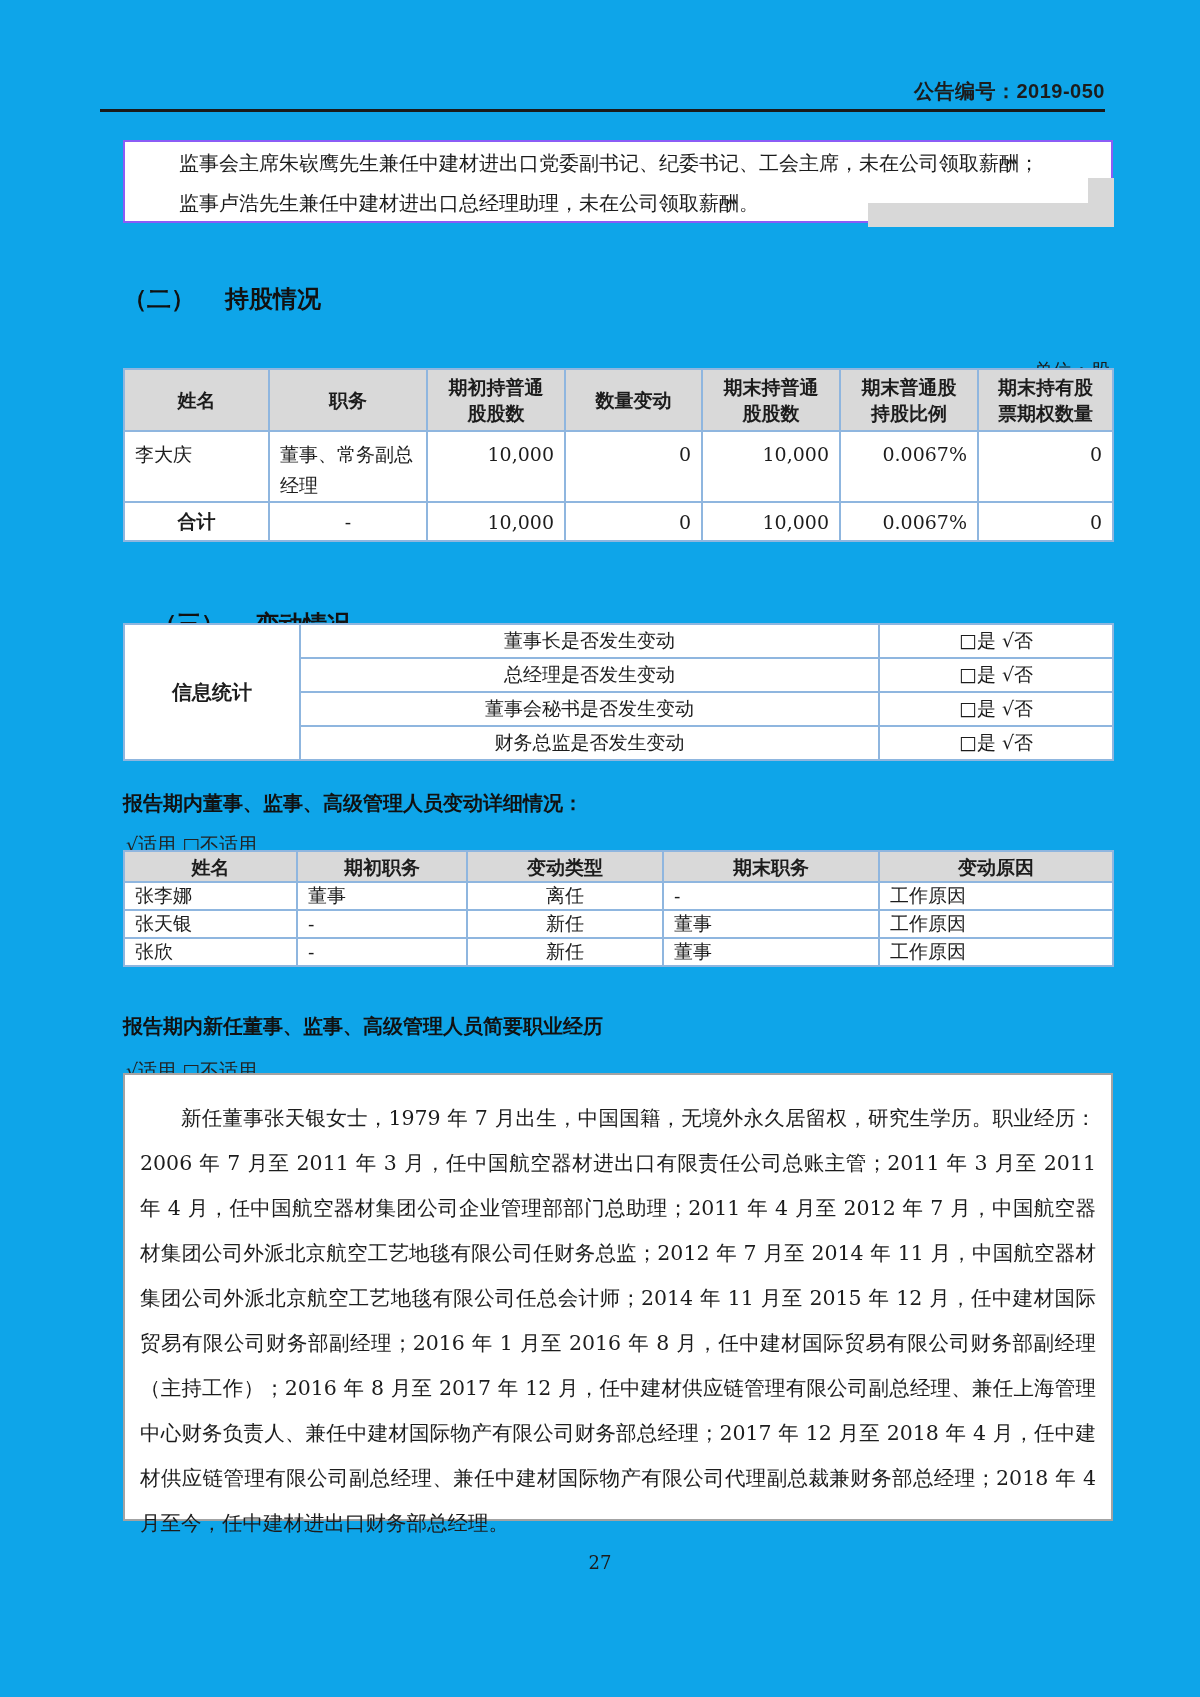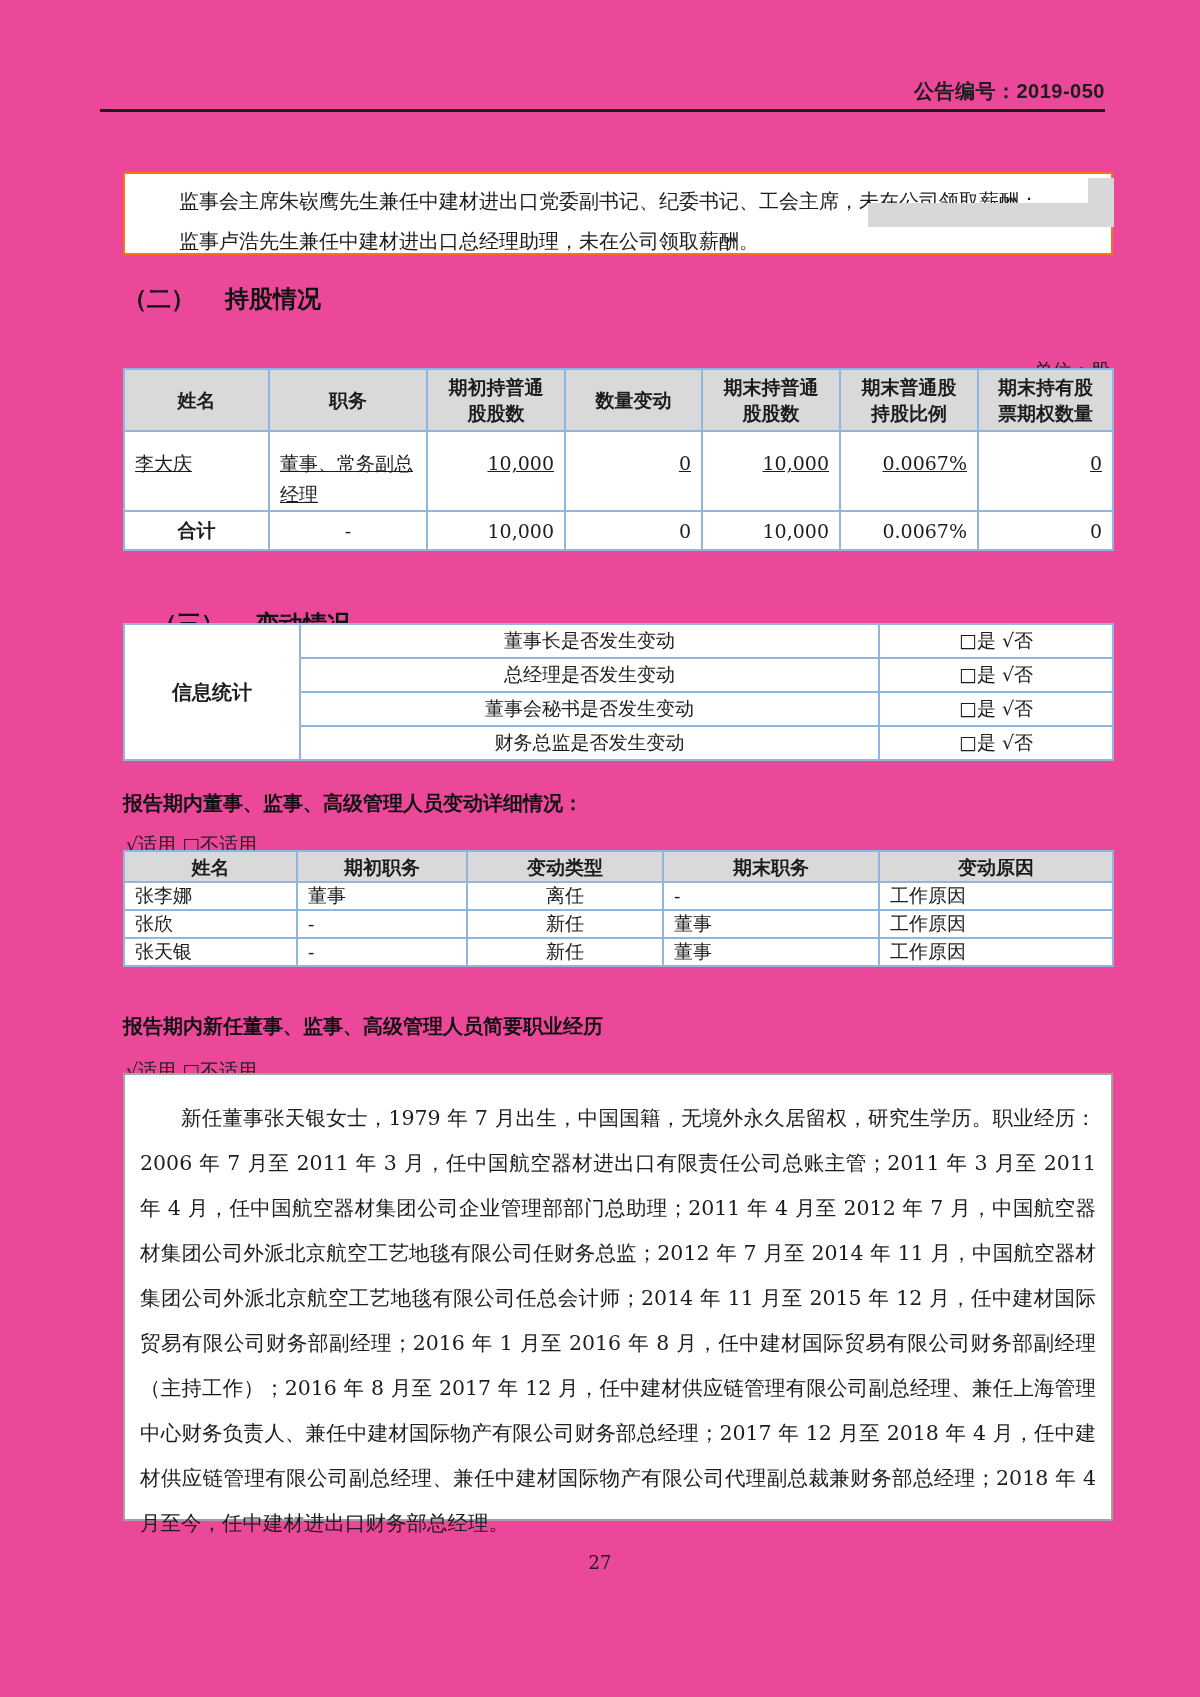--- a/index.html
+++ b/index.html
@@ -1,20 +1,20 @@
 <!DOCTYPE html>
 <html><head>
 <meta charset="utf-8">
 <style>
   html,body{margin:0;padding:0;background:#e8e8e8;}
   .page{
     position:relative;
     width:1200px;height:1697px;
     margin:0 auto;
-    background:#ec4899;
+    background:#0ea5e9;
     font-family:"DejaVu Serif","Liberation Serif",serif;
     color:#1c1c1c;
     overflow:hidden;
   }
   
   .doc-num{
     position:absolute;top:78px;right:95px;
     font-family:"Liberation Sans","DejaVu Sans",sans-serif;
     font-weight:600;font-size:20px;letter-spacing:.5px;
   }
@@ -22,22 +22,22 @@
     position:absolute;top:109px;left:100px;width:1005px;height:3px;
     background:#1a1a1a;
   }
   
   .artifact{position:absolute;background:#d8d8d8;z-index:3;}
   .artifact.a1{left:868px;top:203px;width:246px;height:24px;}
   .artifact.a2{left:1088px;top:178px;width:26px;height:26px;}
   
   .note-box{
     position:absolute;left:123px;top:140px;width:990px;height:83px;
-    box-sizing:border-box;border:2px solid #f97316;background:#ffffff;
-    padding:7px 14px;z-index:2;margin-top:32px;
+    box-sizing:border-box;border:2px solid #8b5cf6;background:#ffffff;
+    padding:1px 14px;z-index:2;
   }
   .note-box p{margin:0;font-size:20px;line-height:40px;text-indent:2em;}
   
   .sec-heading{
     position:absolute;left:123px;
     font-family:"Liberation Sans","DejaVu Sans",sans-serif;
     font-weight:700;font-size:24px;color:#111;
   }
   .sec-heading .sec-title{margin-left:30px;}
   .sub-heading{
@@ -51,21 +51,21 @@
   .unit-note{position:absolute;top:358px;right:90px;font-size:19px;}
   
   table{border-collapse:collapse;table-layout:fixed;background:#fff;}
   td,th{border:2px solid #8fb6df;font-size:19px;padding:0 10px;overflow:hidden;}
   th{background:#d9d9d9;font-weight:700;text-align:center;white-space:pre-line;line-height:26px;}
   .tbl{position:absolute;left:123px;width:989px;z-index:2;}
   
   .t1{top:368px;}
   .t1 thead tr{height:62px;}
   .t1 .row-main{height:64px;}
-  .t1 .row-main td{vertical-align:top;line-height:31px;padding-top:16px;text-decoration:underline;}
+  .t1 .row-main td{vertical-align:top;line-height:31px;padding-top:7px;}
   .t1 .row-total{height:39px;}
   .t1 .num{text-align:right;}
   .t1 .total-label{text-align:center;font-weight:700;}
   .t1 .total-dash{text-align:center;}
   
   .t2{top:623px;}
   .t2 td{height:32px;}
   .t2 .stats-label{font-weight:700;text-align:center;font-size:20px;}
   .t2 .q{text-align:center;}
   .t2 .a{text-align:center;}
@@ -210,33 +210,33 @@
     </thead>
     <tbody>
       <tr>
         <td>张李娜</td>
         <td>董事</td>
         <td class="c">离任</td>
         <td>-</td>
         <td>工作原因</td>
       </tr>
       <tr>
+        <td>张天银</td>
+        <td>-</td>
+        <td class="c">新任</td>
+        <td>董事</td>
+        <td>工作原因</td>
+      </tr>
+      <tr>
         <td>张欣</td>
         <td>-</td>
         <td class="c">新任</td>
         <td>董事</td>
         <td>工作原因</td>
       </tr>
-      <tr>
-        <td>张天银</td>
-        <td>-</td>
-        <td class="c">新任</td>
-        <td>董事</td>
-        <td>工作原因</td>
-      </tr>
     </tbody>
   </table>
 
   <div class="sub-heading" style="top:1013px;">报告期内新任董事、监事、高级管理人员简要职业经历</div>
   <div class="applicable" style="top:1046px;">√适用 □不适用</div>
 
   <div class="bio-box">
     <p>新任董事张天银女士，1979 年 7 月出生，中国国籍，无境外永久居留权，研究生学历。职业经历：2006 年 7 月至 2011 年 3 月，任中国航空器材进出口有限责任公司总账主管；2011 年 3 月至 2011 年 4 月，任中国航空器材集团公司企业管理部部门总助理；2011 年 4 月至 2012 年 7 月，中国航空器材集团公司外派北京航空工艺地毯有限公司任财务总监；2012 年 7 月至 2014 年 11 月，中国航空器材集团公司外派北京航空工艺地毯有限公司任总会计师；2014 年 11 月至 2015 年 12 月，任中建材国际贸易有限公司财务部副经理；2016 年 1 月至 2016 年 8 月，任中建材国际贸易有限公司财务部副经理（主持工作）；2016 年 8 月至 2017 年 12 月，任中建材供应链管理有限公司副总经理、兼任上海管理中心财务负责人、兼任中建材国际物产有限公司财务部总经理；2017 年 12 月至 2018 年 4 月，任中建材供应链管理有限公司副总经理、兼任中建材国际物产有限公司代理副总裁兼财务部总经理；2018 年 4 月至今，任中建材进出口财务部总经理。</p>
   </div>
 

